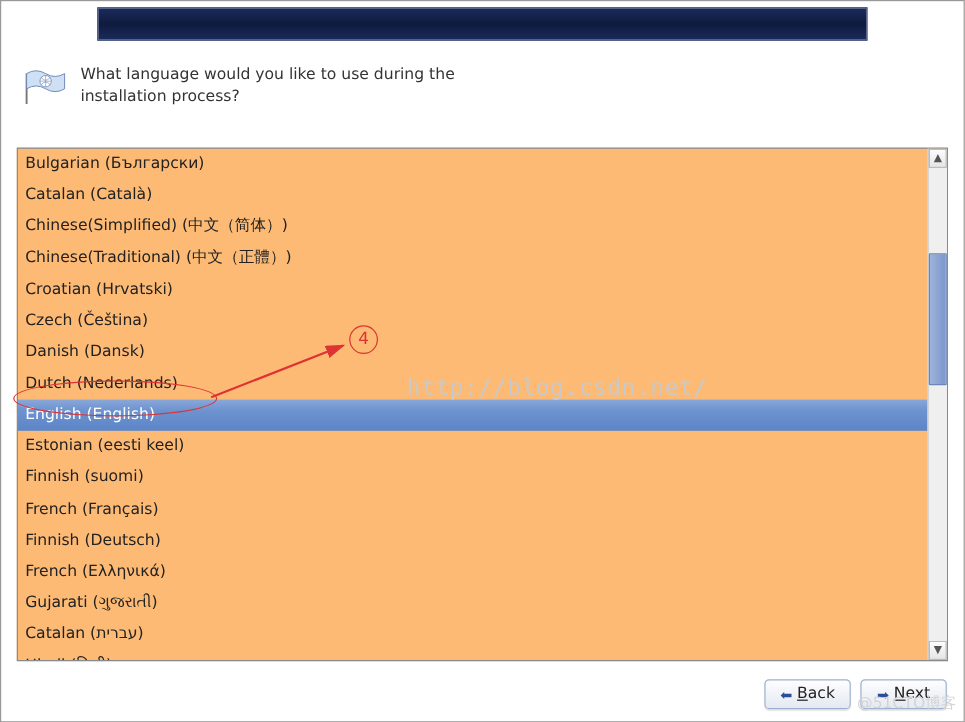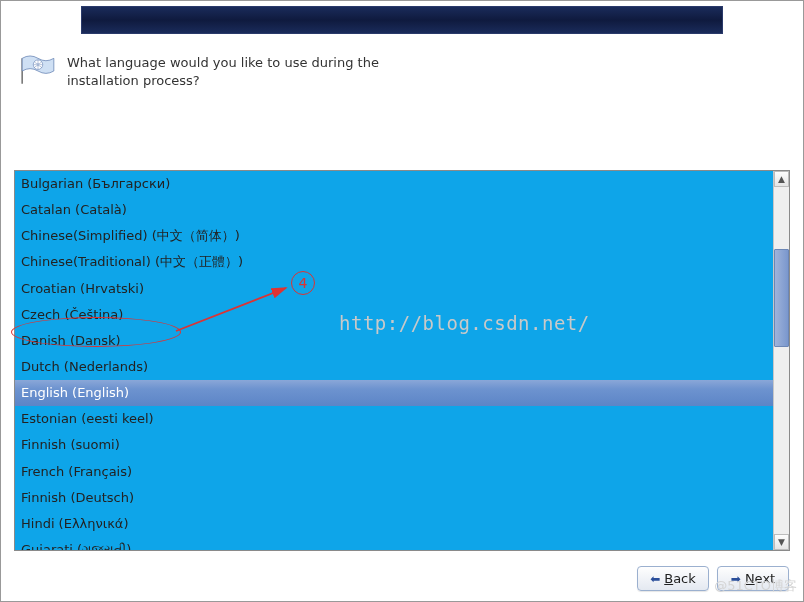--- a/index.html
+++ b/index.html
@@ -14,21 +14,21 @@
       border: 1px solid #999;
     }
     .banner {
       margin: 5px 80px 0 80px;
       height: 28px;
       background: linear-gradient(to bottom, #1a2b5a 0%, #0f1a3e 50%, #1a2b5a 100%);
       border: 1px solid #2a3a6a;
     }
     .prompt-row {
       display: flex;
-      align-items: center;
+      align-items: flex-end;
       margin: 18px 18px 10px 18px;
       gap: 10px;
     }
     .flag-icon {
       width: 38px;
       height: 32px;
       flex-shrink: 0;
       position: relative;
     }
     .flag-icon svg { width: 100%; height: 100%; }
@@ -38,22 +38,21 @@
       padding-top: 2px;
     }
     .list-container {
       position: absolute;
       left: 13px;
       right: 13px;
       top: 122px;
       bottom: 50px;
       border: 1px solid #8a8a8a;
       display: flex;
-      background: #0ea5e9;
-      margin-top: 47px;
+      background: #fdba74;
     }
     .list-body {
       flex: 1;
       overflow: hidden;
       position: relative;
     }
     .list-item {
       padding: 3px 6px 3px 6px;
       color: #222;
       cursor: pointer;
@@ -198,21 +197,21 @@
       <div class="list-item">Chinese(Traditional) (中文（正體）)</div>
       <div class="list-item">Croatian (Hrvatski)</div>
       <div class="list-item">Czech (Čeština)</div>
       <div class="list-item">Danish (Dansk)</div>
       <div class="list-item">Dutch (Nederlands)</div>
       <div class="list-item selected">English (English)</div>
       <div class="list-item">Estonian (eesti keel)</div>
       <div class="list-item">Finnish (suomi)</div>
       <div class="list-item">French (Français)</div>
       <div class="list-item">Finnish (Deutsch)</div>
-      <div class="list-item">Hindi (Ελληνικά)</div>
+      <div class="list-item">French (Ελληνικά)</div>
       <div class="list-item">Gujarati (ગુજરાતી)</div>
       <div class="list-item">Catalan (עברית)</div>
       <div class="list-item">Hindi (हिन्दी)</div>
     </div>
   <div class="scrollbar">
     <div class="scroll-btn">▲</div>
     <div class="scroll-track">
       <div class="scroll-thumb"></div>
     </div>
     <div class="scroll-btn">▼</div>

